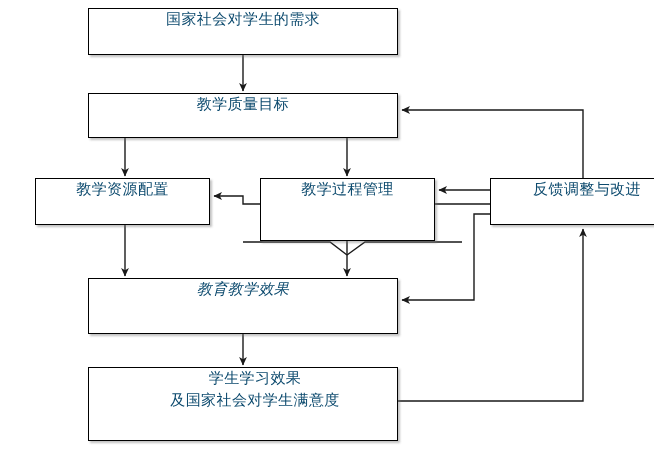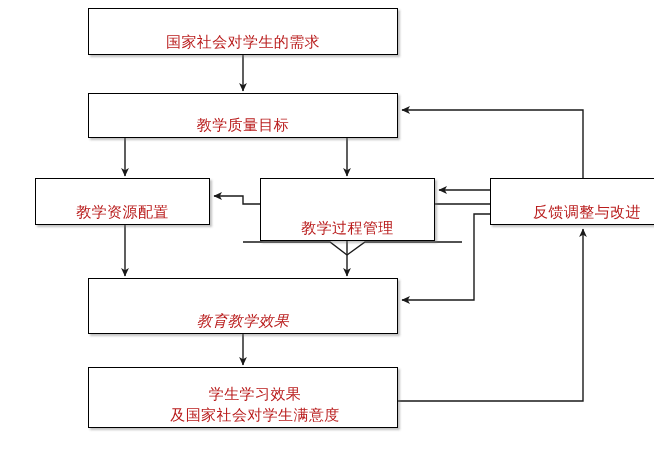--- a/index.html
+++ b/index.html
@@ -25,24 +25,24 @@
     height: 466px;
     pointer-events: none;
   }
   .node {
     position: absolute;
     box-sizing: border-box;
     background: #ffffff;
     border: 1px solid #000000;
     box-shadow: 2px 2px 2px rgba(120,120,120,0.45);
     display: flex;
-    align-items: flex-end;
+    align-items: flex-start;
     justify-content: center;
     text-align: center;
-    color: #b91c1c;
+    color: #0c4a6e;
     font-size: 15px;
     line-height: 1.45;
     letter-spacing: 0.4px;
     z-index: 2;
   }
   .node .label {
     display: block;
     width: 100%;
     white-space: pre-line;
   }
@@ -110,18 +110,18 @@
   </div>
 
   <div class="node node-clipped" style="left: 490px; top: 178px; width: 180px; height: 47px;">
     <span class="label">反馈调整与改进</span>
   </div>
 
   <div class="node" style="left: 88px; top: 278px; width: 310px; height: 56px; font-style: italic;">
     <span class="label">教育教学效果</span>
   </div>
 
-  <div class="node" style="left: 88px; top: 367px; width: 310px; height: 61px; padding-left: 24px;">
+  <div class="node" style="left: 88px; top: 367px; width: 310px; height: 74px; padding-left: 24px;">
     <span class="label">学生学习效果
 及国家社会对学生满意度</span>
   </div>
 
 </div>
 
 </body></html>

